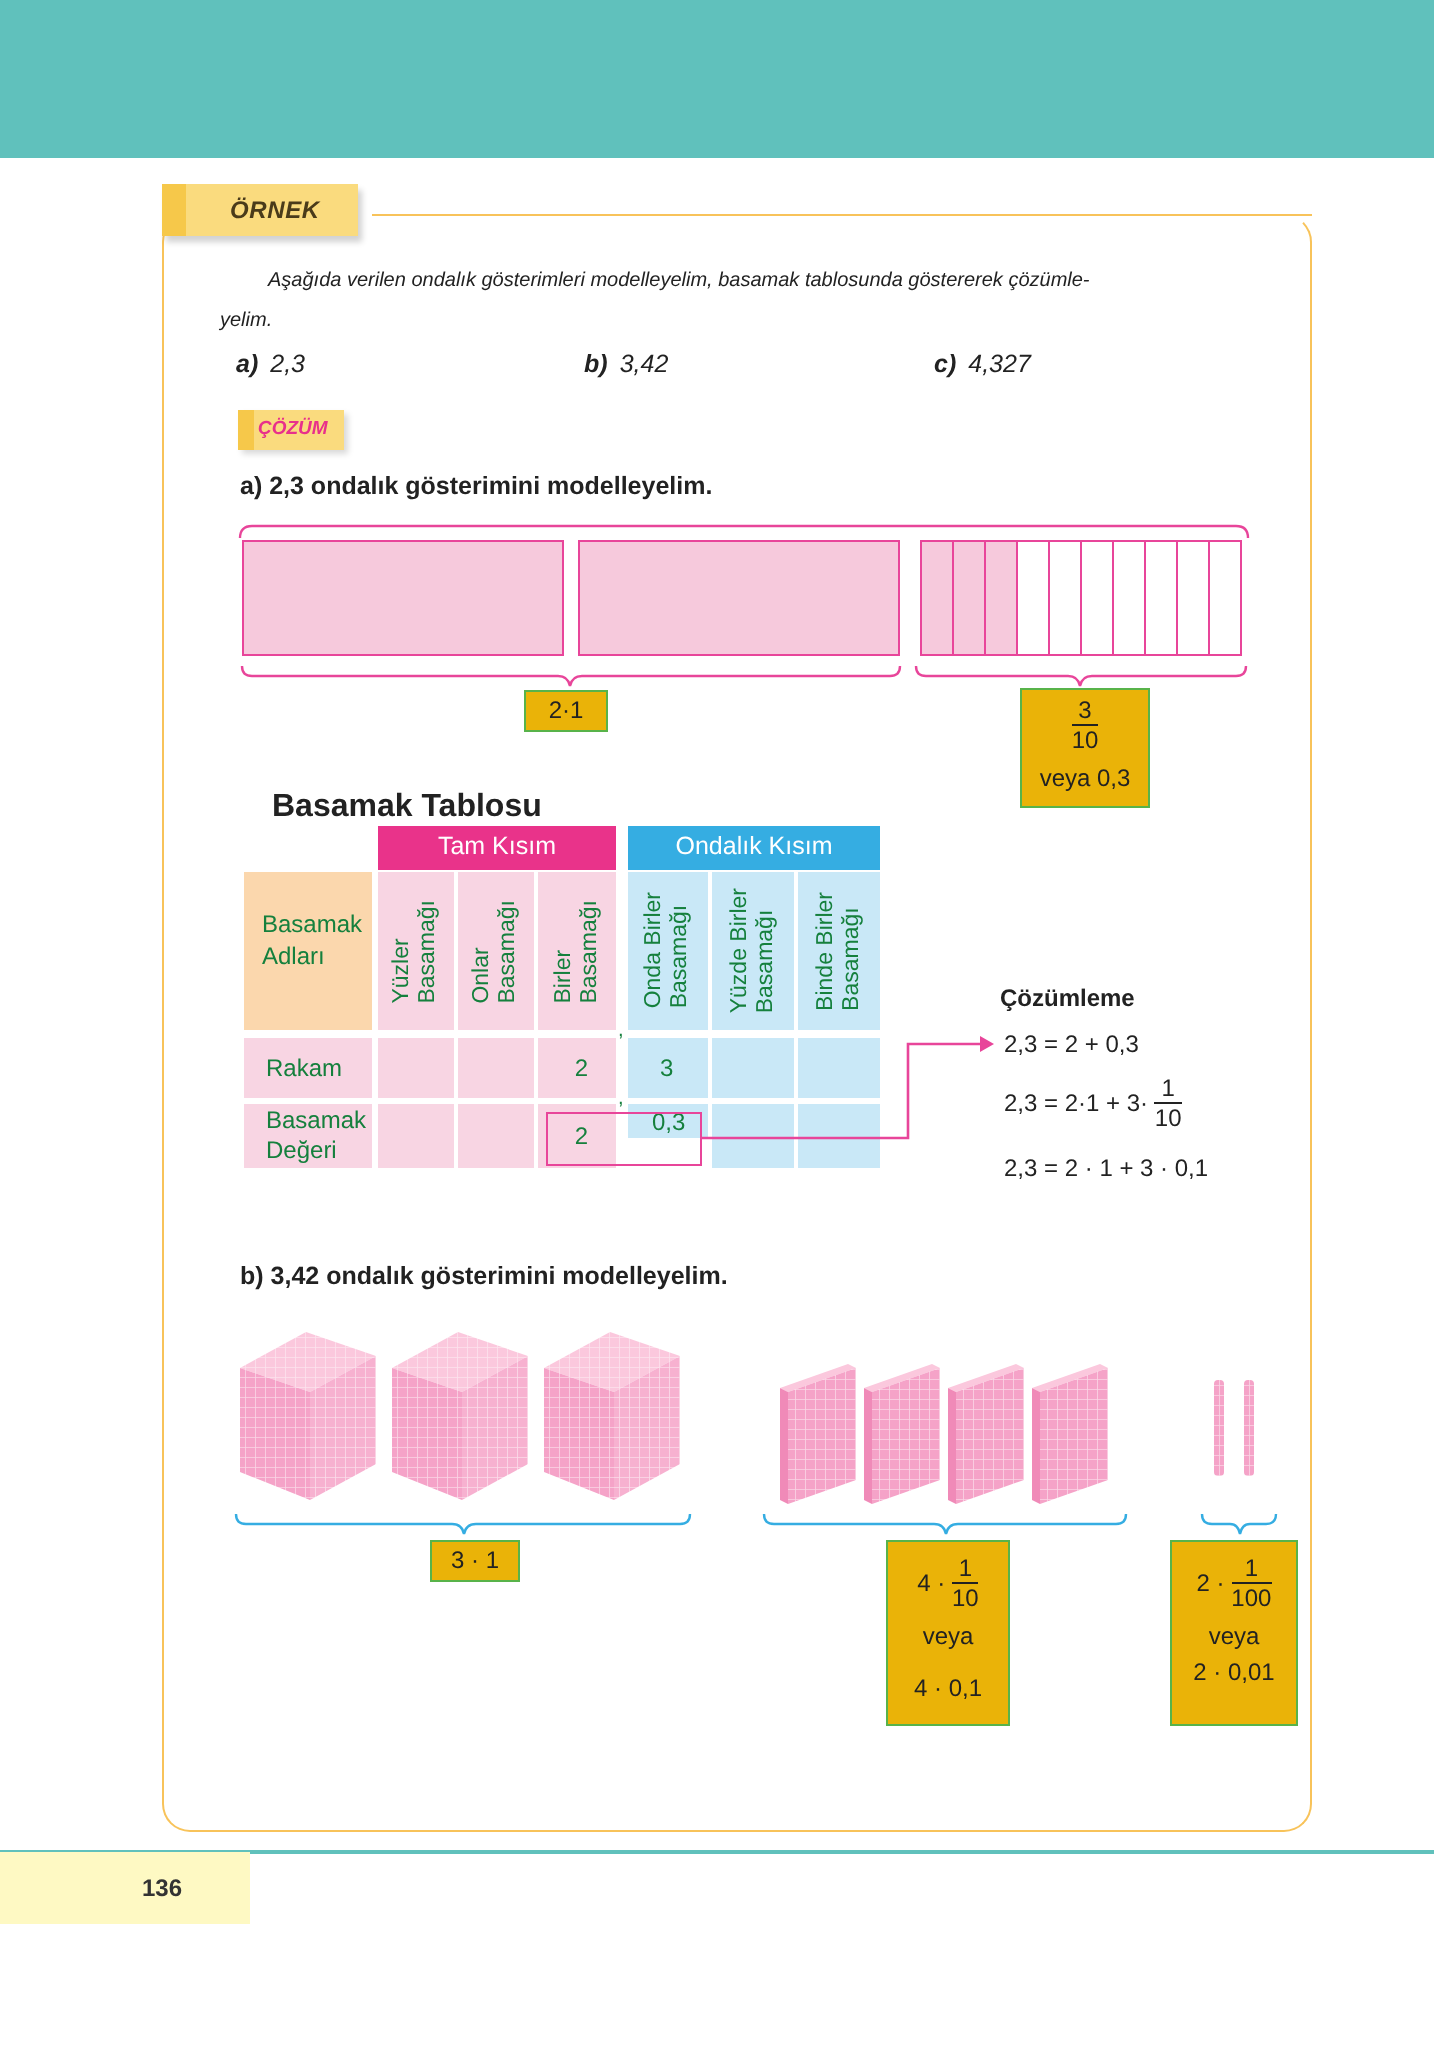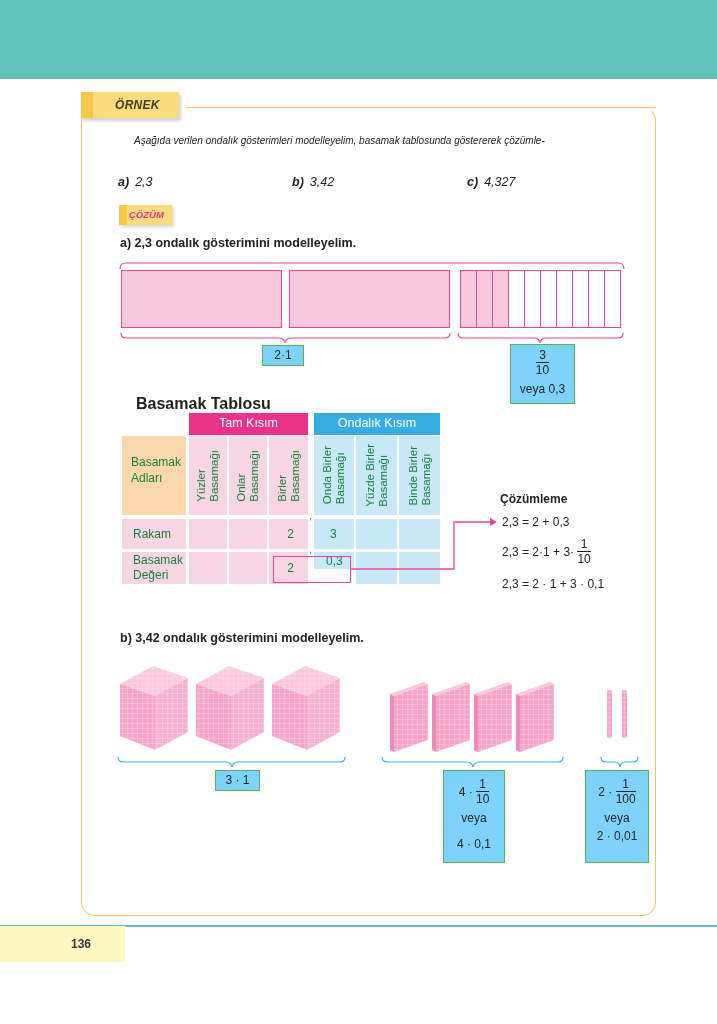--- a/index.html
+++ b/index.html
@@ -26,21 +26,21 @@
                background: linear-gradient(90deg, #f6c84a 0 8px, #fadb7e 8px); box-shadow: 2px 2px 3px rgba(0,0,0,.15); }
   .cozum-tag span { position: absolute; left: 10px; top: 4px; font-weight: bold; font-style: italic; font-size: 9.5px; color: #e8308b; }
 
   .sub-title { position: absolute; font-weight: bold; font-size: 12.5px; color: #222; }
 
   .pink-rect { position: absolute; border: 1.5px solid #e8459a; background: #f6c9dc; }
   .strip { position: absolute; border: 1.5px solid #e8459a; background: #fff; }
   .strip.fill { background: #f6c9dc; }
 
   .brace { position: absolute; }
-  .green-box { position: absolute; border: 1.5px solid #58b34a; background: #7dd3fc; text-align: center; font-size: 12px; color: #222; }
+  .green-box { position: absolute; border: 1.5px solid #58b34a; background: #eab308; text-align: center; font-size: 12px; color: #222; }
   .frac { display: inline-block; text-align: center; vertical-align: middle; line-height: 14px; }
   .frac .num { display: block; border-bottom: 1px solid #222; padding: 0 2px; }
   .frac .den { display: block; }
 
   .tbl-title { position: absolute; left: 136px; top: 395px; font-weight: bold; font-size: 16px; }
   .cell { position: absolute; font-size: 12px; color: #15803d; }
   .hdr-tam { background: #e9338a; color: #fff; text-align: center; line-height: 21px; font-size: 12.5px; }
   .hdr-ond { background: #35ade2; color: #fff; text-align: center; line-height: 21px; font-size: 12.5px; }
   .c-orange { background: #fbd7ad; }
   .c-pink { background: #f8d5e3; }
@@ -63,20 +63,21 @@
 
 <div class="frame"></div>
 <div class="frame-top"></div>
 
 <div class="ornek-tag">
   <span>ÖRNEK</span>
 </div>
 
 <div class="intro">
   <span>Aşağıda verilen ondalık gösterimleri modelleyelim, basamak tablosunda göstererek çözümle-</span>
+  <span class="cont">yelim.</span>
 </div>
 
 <div class="options">
   <div class="opt" style="left:0"><b>a)</b><span>2,3</span></div>
   <div class="opt" style="left:174px"><b>b)</b><span>3,42</span></div>
   <div class="opt" style="left:349px"><b>c)</b><span>4,327</span></div>
 </div>
 
 <div class="cozum-tag">
   <span>ÇÖZÜM</span>

